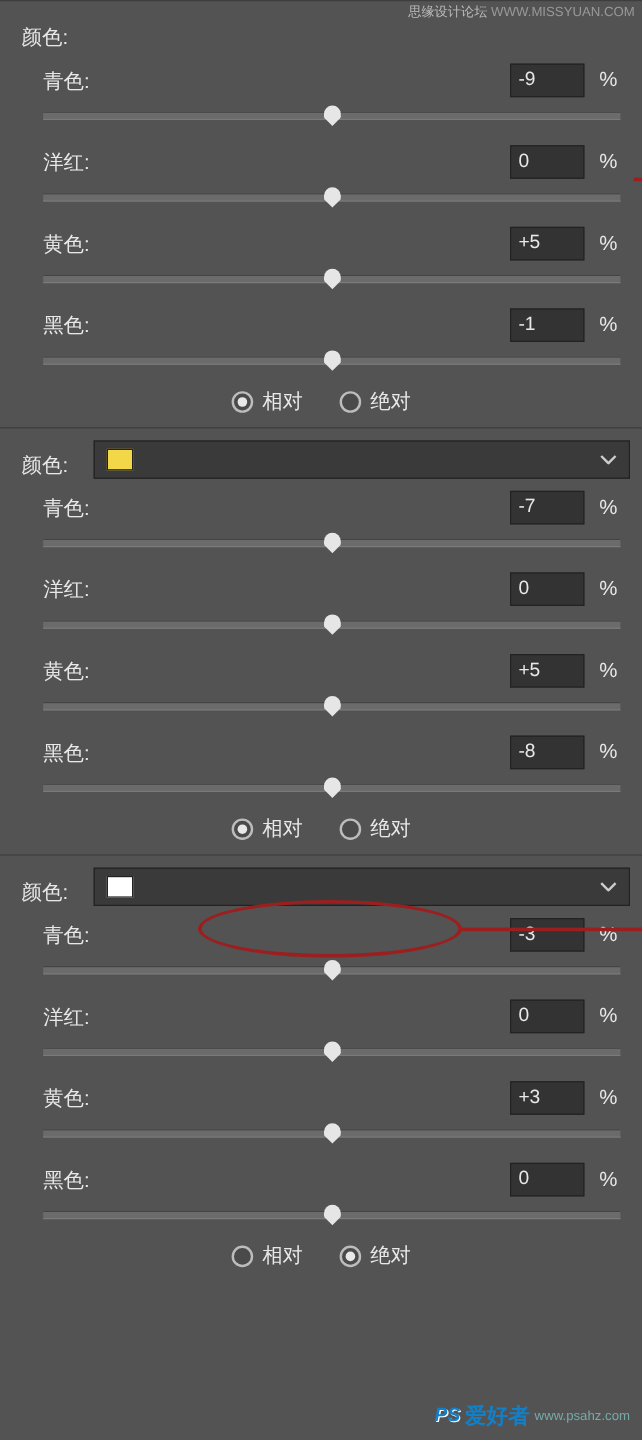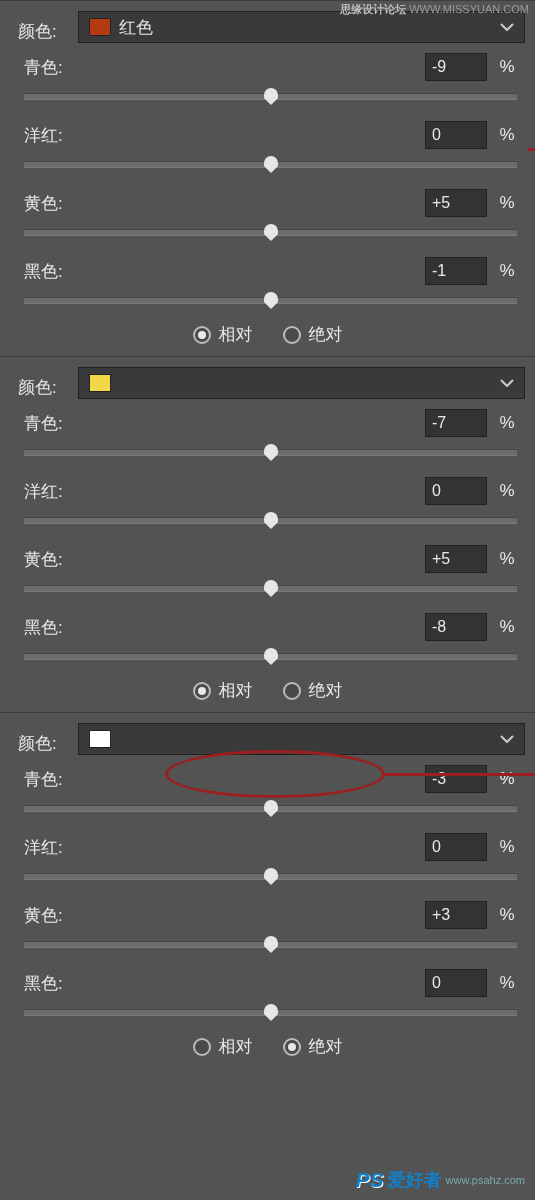--- a/index.html
+++ b/index.html
@@ -5,61 +5,52 @@
 *{box-sizing:border-box;margin:0;padding:0;font-family:"Microsoft YaHei",sans-serif}
 body{width:535px;height:1200px;background:#535353;color:#e8e8e8;font-size:17px;position:relative;overflow:hidden}
 .panel{width:100%}
 .color-header{display:flex;align-items:flex-end;height:42px;padding:0 10px 0 18px}
 .color-label{width:60px}
 .color-dropdown{flex:1;height:32px;background:#3a3a3a;border:1px solid #222;display:flex;align-items:center;padding:0 10px;cursor:pointer;position:relative}
 .swatch{width:22px;height:18px;border:1px solid #222;margin-right:8px}
 .color-name{flex:1}
 .chevron{margin-left:auto}
 .chevron svg{display:block}
-.slider-block{padding:4px 18px 0 24px}
+.slider-block{padding:4px 18px 0 36px}
 .slider-row{display:flex;align-items:center;padding:6px 0 2px 0}
 .slider-label{flex:1}
 .slider-input{width:62px;height:28px;background:#333;border:1px solid #222;color:#e8e8e8;padding:0 6px;font-size:16px}
 .pct{margin-left:10px;width:20px;text-align:center}
 .track{position:relative;height:28px}
 .rail{position:absolute;left:0;right:0;top:10px;height:7px;background:#6b6b6b;border-top:1px solid #444;border-bottom:1px solid #7a7a7a}
 .thumb{position:absolute;top:5px;width:0;height:0;transform:translateX(-50%)}
 .thumb::before{content:"";position:absolute;left:-7px;top:0;width:14px;height:11px;background:#e6e6e6;border-radius:7px 7px 2px 2px}
 .thumb::after{content:"";position:absolute;left:-7px;top:10px;border-left:7px solid transparent;border-right:7px solid transparent;border-top:7px solid #e6e6e6}
 .radio-row{display:flex;justify-content:center;gap:30px;padding:8px 0 10px 0;position:relative}
 .radio{display:flex;align-items:center;gap:8px;cursor:pointer}
 .radio-outer{width:18px;height:18px;border:2px solid #bcbcbc;border-radius:50%;display:flex;align-items:center;justify-content:center;background:#4a4a4a}
 .radio-inner{width:8px;height:8px;border-radius:50%;background:#e8e8e8;display:none}
 .radio.selected .radio-inner{display:block}
 .divider{height:1px;background:#3e3e3e}
 .watermark-top{position:absolute;top:2px;right:6px;font-size:11px;color:#999;letter-spacing:0}
-.watermark-top span.b{color:#bbb;font-weight:bold}
+.watermark-top span.b{color:#bbb;font-weight:normal}
 .watermark-br{position:absolute;bottom:8px;right:10px;display:flex;align-items:center;gap:4px}
-.watermark-br .ps{font-size:21px;font-weight:bold;color:#1280c8;font-style:italic;text-shadow:1px 1px 0 #fff}
+.watermark-br .ps{font-size:16px;font-weight:bold;color:#1280c8;font-style:italic;text-shadow:1px 1px 0 #fff}
 .watermark-br .cn{font-size:18px;color:#1280c8;font-weight:bold}
 .watermark-br .dom{font-size:11px;color:#7aa}
 .highlight-ellipse{position:absolute;border:3px solid #9c1f1f;border-radius:50%;pointer-events:none}
 .highlight-line{position:absolute;height:3px;background:#9c1f1f;pointer-events:none}
 </style>
 </head>
 <body>
 
 <div class="panel" id="panel">
     <div class="divider"></div>
   <div class="color-header">
     <span class="color-label">颜色:</span>
-    <div class="color-dropdown">
-      <span class="swatch" style="background:#b43a12"></span>
-      <span class="color-name">红色</span>
-      <span class="chevron">
-          <svg width="14" height="8" viewBox="0 0 14 8">
-            <path d="M1 1 L7 7 L13 1" stroke="#ccc" stroke-width="2" fill="none"></path>
-          </svg>
-        </span>
-    </div>
   </div>
     <div class="slider-block">
     <div class="slider-row">
       <span class="slider-label">青色:</span>
       <input class="slider-input" value="-9" style="">
       <span class="pct">%</span>
     </div>
     <div class="track">
       <div class="rail"></div>
       <div class="thumb" style="left:50%"></div>

